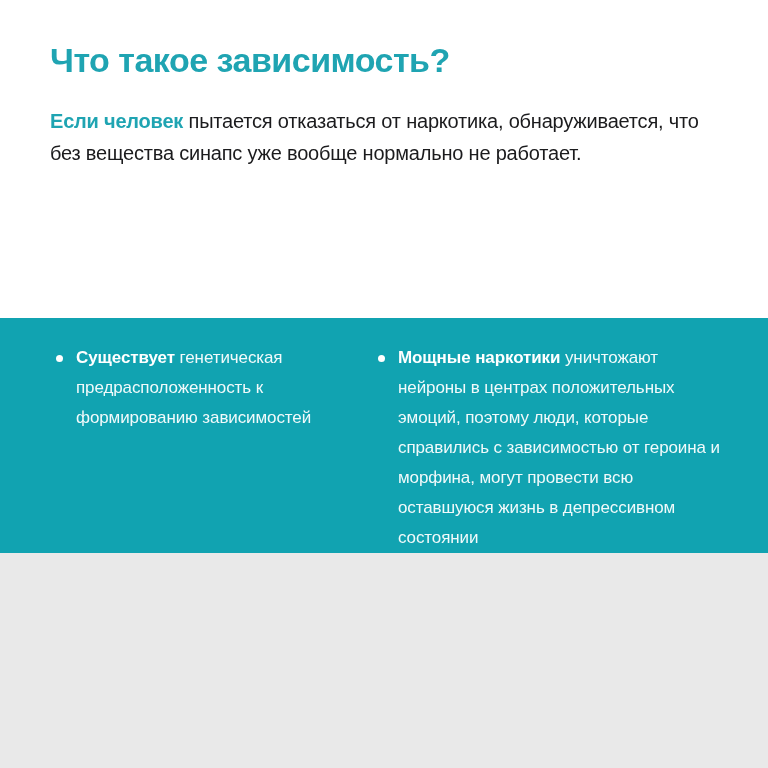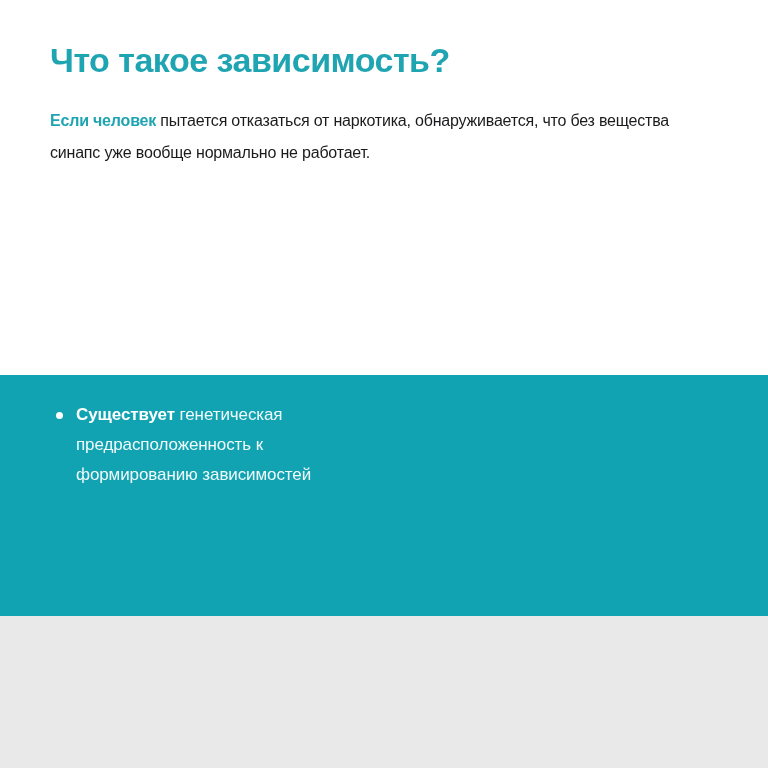--- a/index.html
+++ b/index.html
@@ -8,42 +8,42 @@
     --text-dark:#1B1B1D;
     --text-light:#FFFFFF;
   }
   *{box-sizing:border-box;margin:0;padding:0;}
   html,body{background:#e9e9e9;}
   body{
     font-family:"Liberation Sans","DejaVu Sans",sans-serif;
     -webkit-font-smoothing:antialiased;
   }
   .canvas{
-    width:768px;height:616px;
+    width:768px;height:553px;
     margin:0 auto;
     background:#ffffff;
     overflow:hidden;
     display:flex;flex-direction:column;
   }
   
   .intro{
     height:375px;
     padding:42px 48px 0 50px;
     background:#ffffff;
   }
   .page-title{
     font-size:34px;
     font-weight:700;
     letter-spacing:-0.5px;
     color:var(--accent);
     margin:0 0 26px 0;
     line-height:1.1;
   }
   .para{
-    font-size:16px;
+    font-size:20px;
     line-height:32px;
     color:var(--text-dark);
     margin:0 0 30px 0;
     letter-spacing:-0.2px;
   }
   .para .lead{
     color:var(--accent);
     font-weight:700;
   }
   
@@ -100,16 +100,22 @@
     <div class="col col-left">
       <div class="fact">
         <span class="dot"></span>
         <p>
           <span class="blead">Существует</span><span> генетическая предрасположенность к формированию зависимостей</span>
         </p>
       </div>
     </div>
 
     <div class="col col-right">
+      <div class="fact">
+        <span class="dot"></span>
+        <p>
+          <span class="blead">Мощные наркотики</span><span> уничтожают нейроны в центрах положительных эмоций, поэтому люди, которые справились с зависимостью от героина и морфина, могут провести всю оставшуюся жизнь в депрессивном состоянии</span>
+        </p>
+      </div>
     </div>
 
   </section>
 </div>
 
 </body></html>

